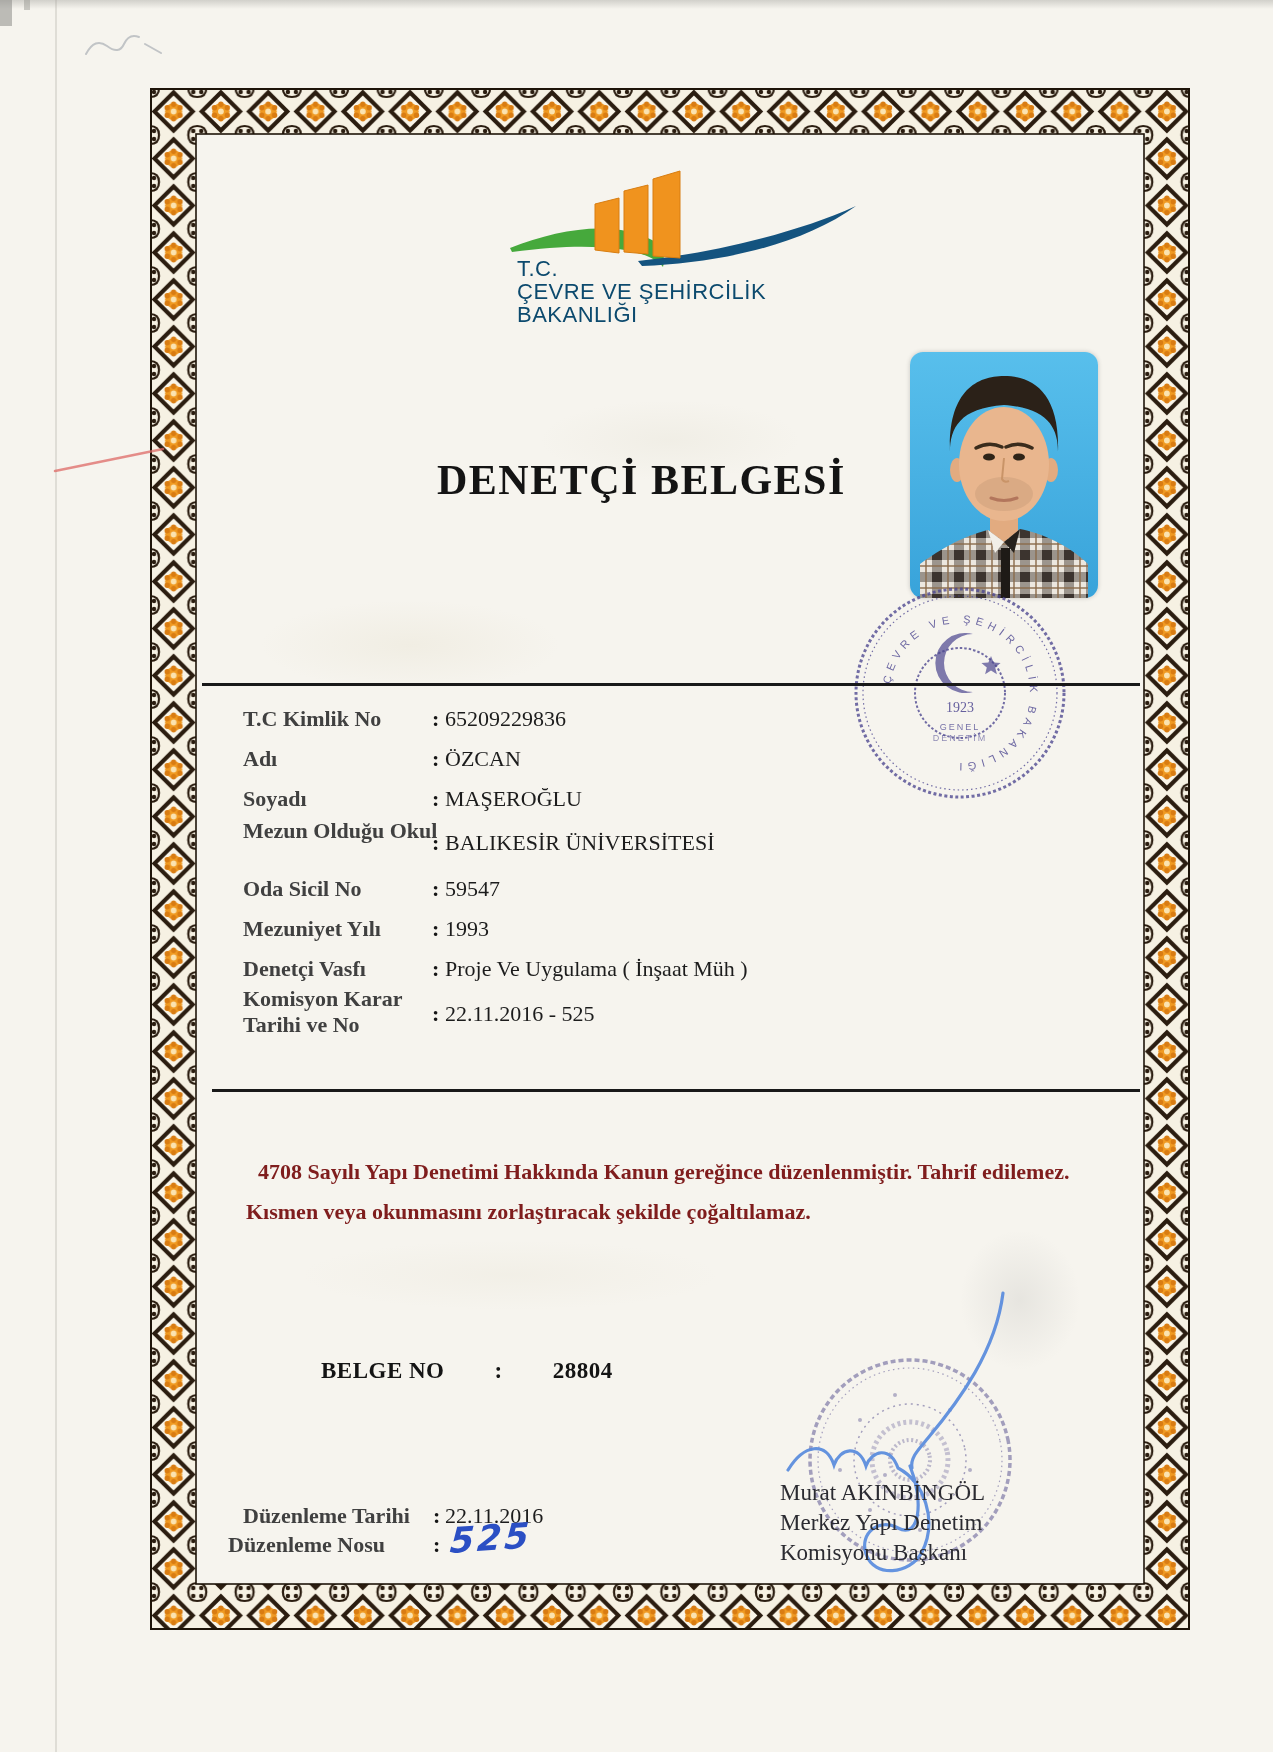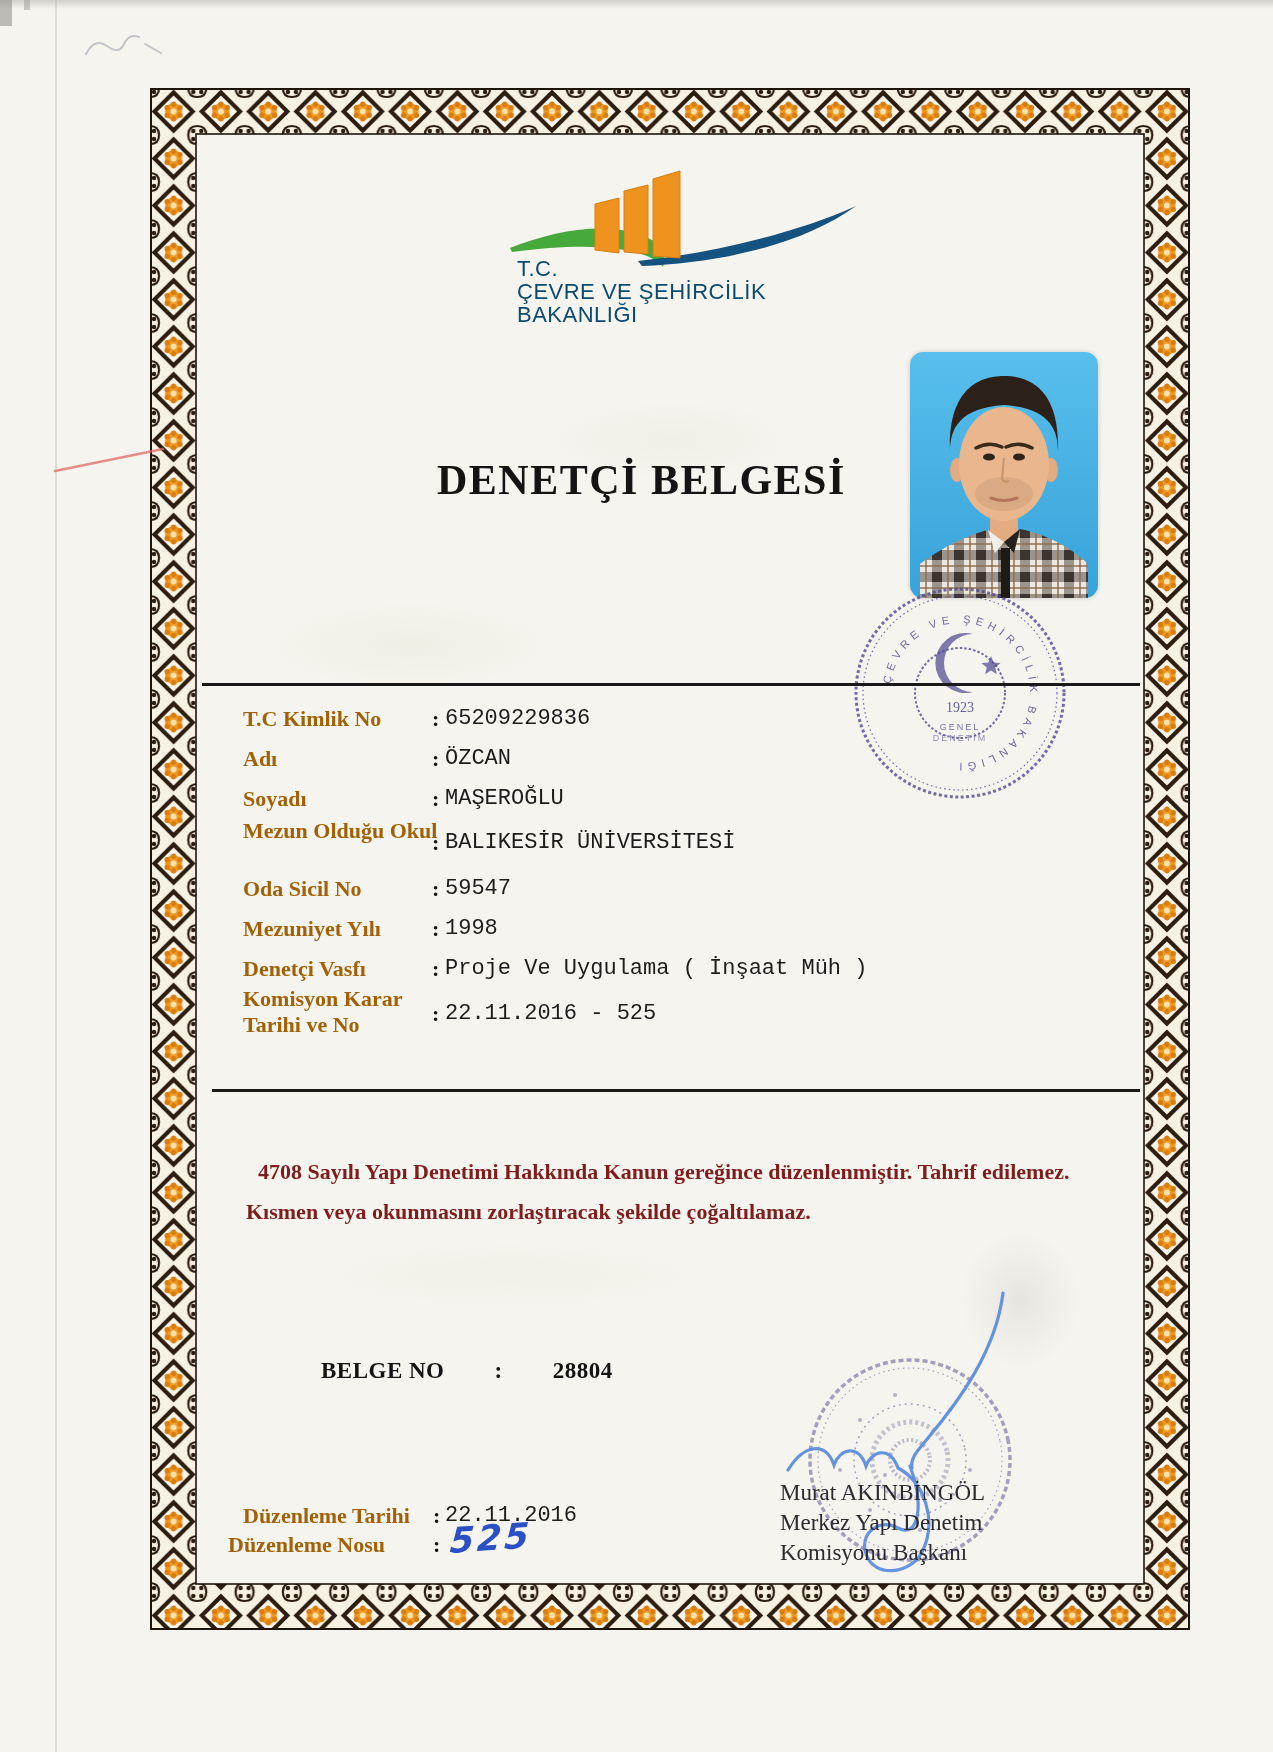--- a/index.html
+++ b/index.html
@@ -20,24 +20,24 @@
   .logo-text{font-family:"Liberation Sans", sans-serif;color:#0c4a6e;letter-spacing:.5px;font-size:22px;line-height:22px;}
   
   .cert-title{font-size:42px;font-weight:bold;letter-spacing:1.5px;color:#141414;}
   
   .photo-wrap{left:910px;top:352px;width:188px;height:246px;border-radius:13px;overflow:hidden;box-shadow:0 0 4px rgba(60,60,60,.25);}
   
   .rule{height:3px;background:#191919;}
   .rule-1{left:202px;top:683px;width:938px;}
   .rule-2{left:212px;top:1089px;width:928px;}
   
-  .f-label{font-weight:bold;font-size:22px;white-space:nowrap;color:#a16207;}
+  .f-label{font-weight:bold;font-size:22px;white-space:nowrap;color:#404040;}
   .f-label-wrap{white-space:normal;width:215px;line-height:26px;}
   .f-colon{font-weight:bold;font-size:22px;color:#151515;}
-  .f-value{font-size:22px;color:#1c1c1c;white-space:nowrap;font-family:Liberation Mono, monospace;}
+  .f-value{font-size:22px;color:#1c1c1c;white-space:nowrap;}
   .legal{left:246px;top:1152px;width:895px;font-size:22px;font-weight:bold;line-height:40px;text-indent:12px;color:#7f1d1d;}
   .belge{left:277px;top:1358px;font-size:23px;font-weight:bold;color:#141414;letter-spacing:.5px;}
   .belge span{margin-right:6px;margin-left:44px;}
   .signatory{left:780px;top:1478px;width:300px;text-align:left;font-size:23px;line-height:30px;color:#2b2b31;}
   .handwritten{left:450px;top:1518px;font-family:"DejaVu Sans", sans-serif;font-style:italic;font-weight:bold;
                font-size:35px;color:#2b4fc4;transform:rotate(-4deg) skewX(-8deg);letter-spacing:3px;}
 </style>
 </head>
 <body>
 
@@ -194,21 +194,21 @@
 <div class="abs f-label" style="left:243px;top:818px">Mezun Olduğu Okul</div>
 <div class="abs f-colon" style="left:432px;top:830px">:</div>
 <div class="abs f-value" style="left:445px;top:830px">BALIKESİR ÜNİVERSİTESİ</div>
 
 <div class="abs f-label" style="left:243px;top:876px">Oda Sicil No</div>
 <div class="abs f-colon" style="left:432px;top:876px">:</div>
 <div class="abs f-value" style="left:445px;top:876px">59547</div>
 
 <div class="abs f-label" style="left:243px;top:916px">Mezuniyet Yılı</div>
 <div class="abs f-colon" style="left:432px;top:916px">:</div>
-<div class="abs f-value" style="left:445px;top:916px">1998</div>
+<div class="abs f-value" style="left:445px;top:916px">1993</div>
 
 <div class="abs f-label" style="left:243px;top:956px">Denetçi Vasfı</div>
 <div class="abs f-colon" style="left:432px;top:956px">:</div>
 <div class="abs f-value" style="left:445px;top:956px">Proje Ve Uygulama ( İnşaat Müh )</div>
 
 <div class="abs f-label f-label-wrap" style="left:243px;top:986px">Komisyon Karar Tarihi ve No</div>
 <div class="abs f-colon" style="left:432px;top:1001px">:</div>
 <div class="abs f-value" style="left:445px;top:1001px">22.11.2016 - 525</div>
 
 <div class="abs rule rule-2"></div>

